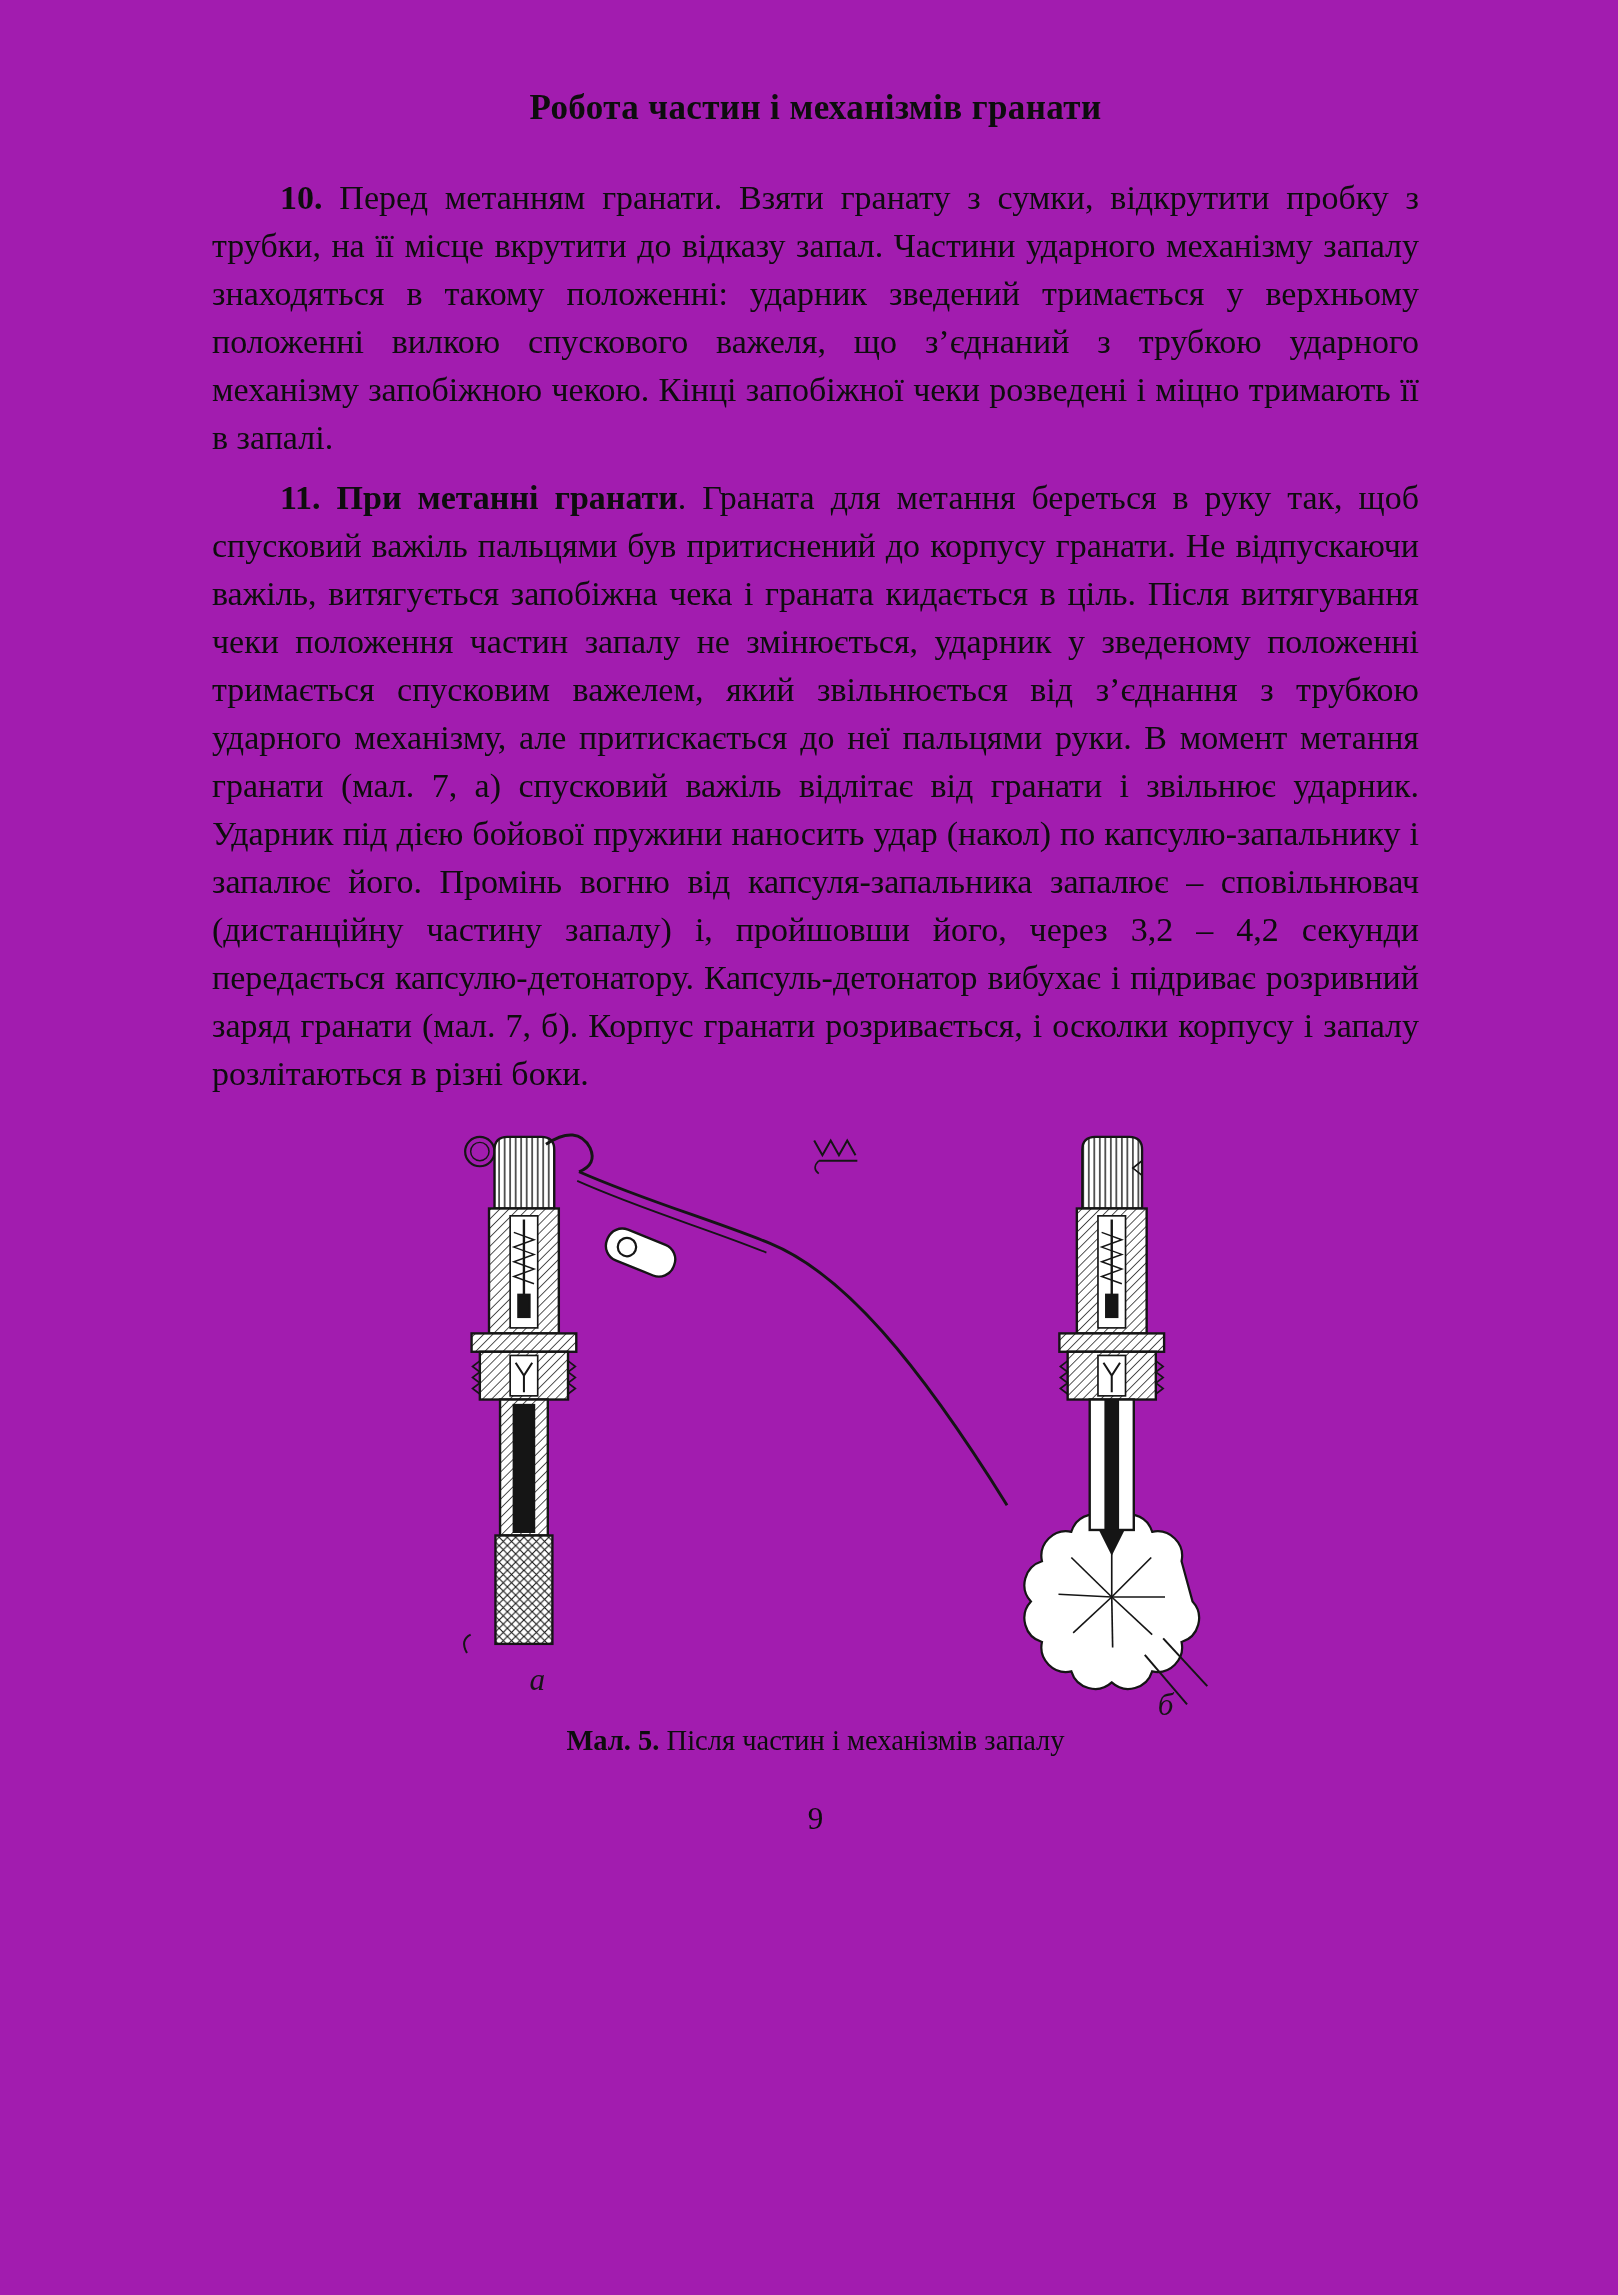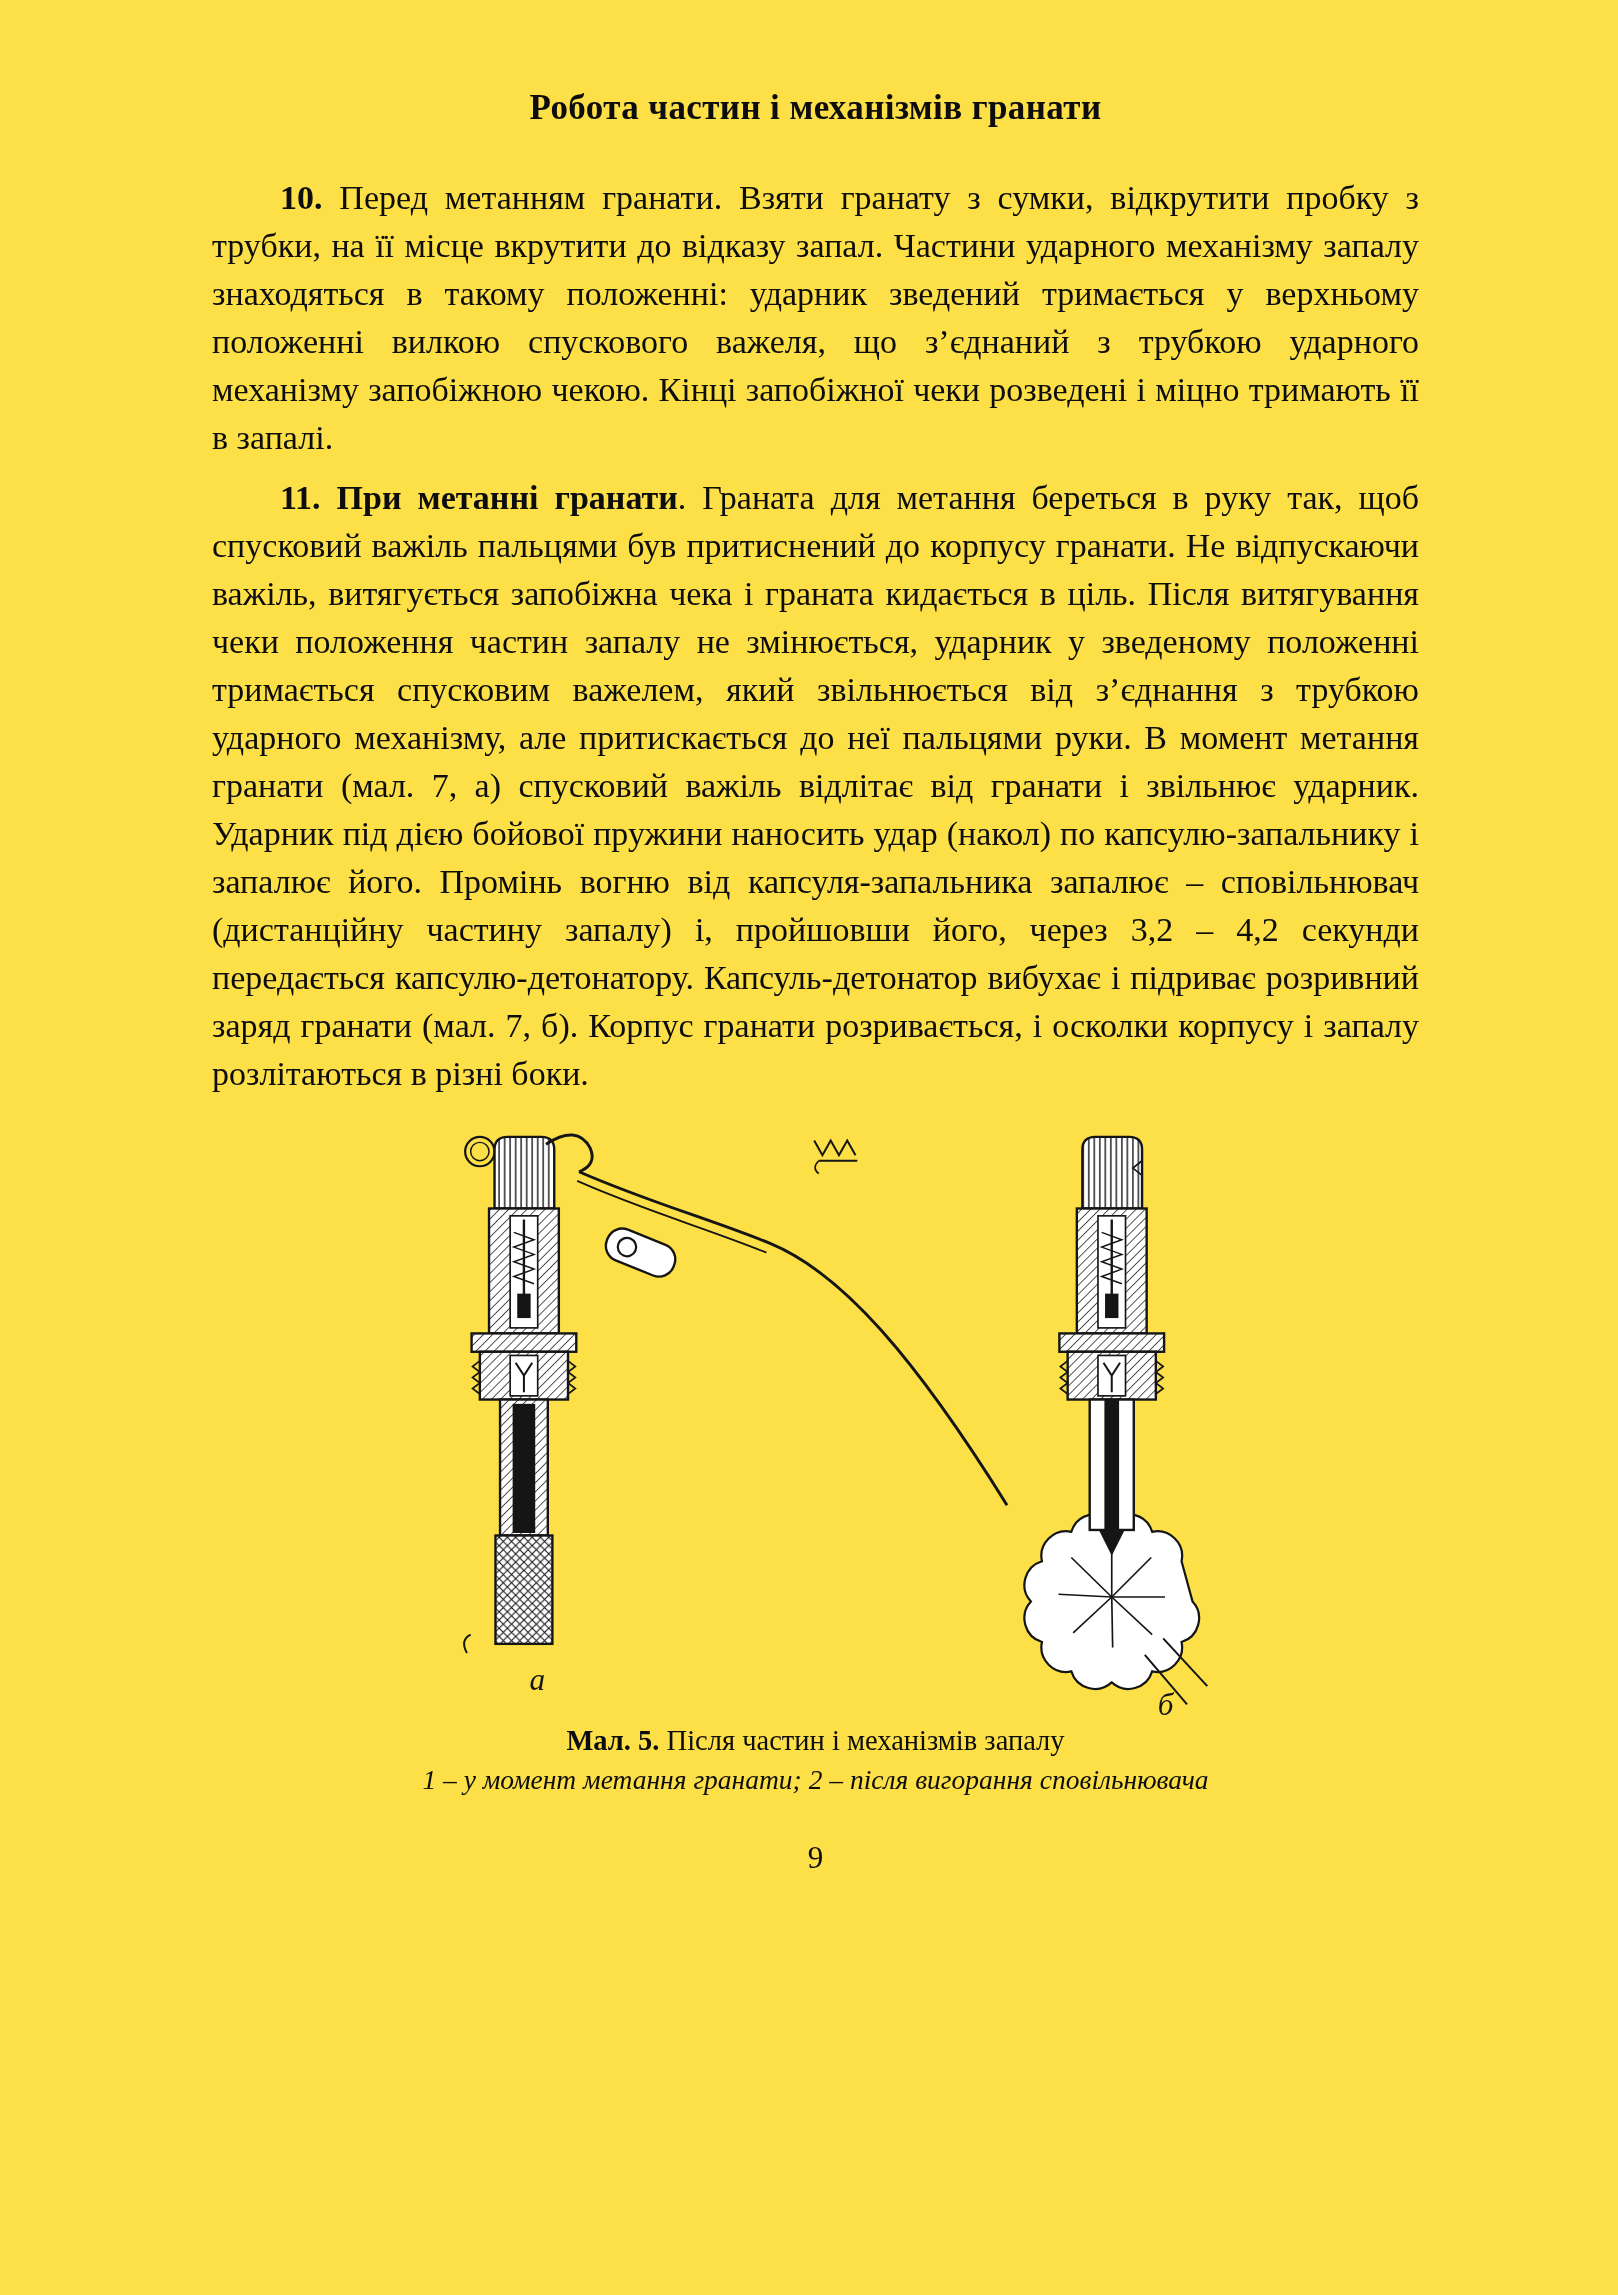--- a/index.html
+++ b/index.html
@@ -1,21 +1,21 @@
 <!DOCTYPE html>
 <html lang="uk" style="font-size:14.7px"><head>
 <meta charset="utf-8">
 <style>
   * { box-sizing: border-box; }
   html, body { margin: 0; padding: 0; background: #ffffff; }
   .page {
     width: 1619px;
     height: 2296px;
     position: relative;
-    background: #fde047;
+    background: #a21caf;
     font-family: "Liberation Serif", serif;
     color: #0d0d0d;
     overflow: hidden;
   }
   .content {
     position: absolute;
     left: 200px;
     top: 88px;
     width: 1231px;
   }
@@ -154,20 +154,19 @@
           <rect x="778" y="300" width="48" height="142" fill="#ffffff"></rect>
           <rect x="794" y="300" width="16" height="142" fill="#151515" stroke="none"></rect>
           <path d="M788,442 L816,442 L802,470 Z" fill="#151515" stroke="none"></path>
         </g>
 
         <text x="168" y="616" font-size="34" font-style="italic" fill="#151515" stroke="none" font-family="Liberation Serif, serif">а</text>
         <text x="852" y="644" font-size="34" font-style="italic" fill="#151515" stroke="none" font-family="Liberation Serif, serif">б</text>
       </svg>
 
       <div class="caption"><b>Мал. 5.</b><span> Після частин і механізмів запалу</span></div>
-      <div class="subcaption">1 – у момент метання гранати; 2 – після вигорання сповільнювача</div>
     </div>
 
     <div class="pagenum">9</div>
 
   </div>
 </div>
 
 
 </body></html>

